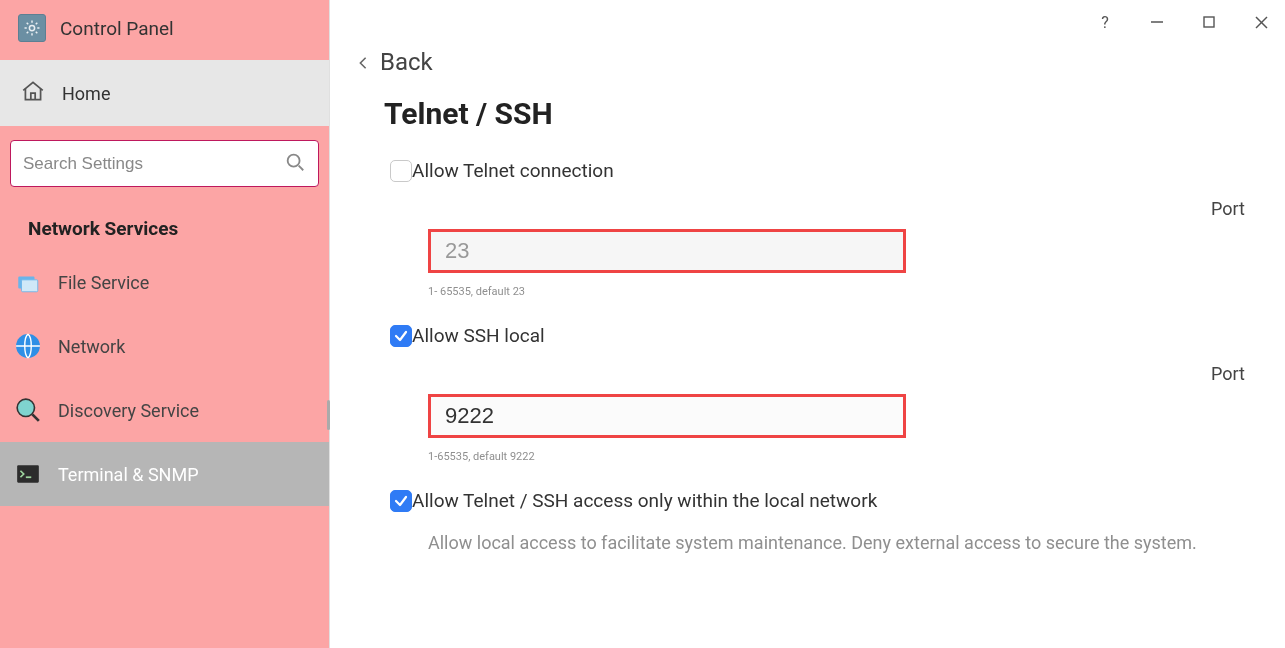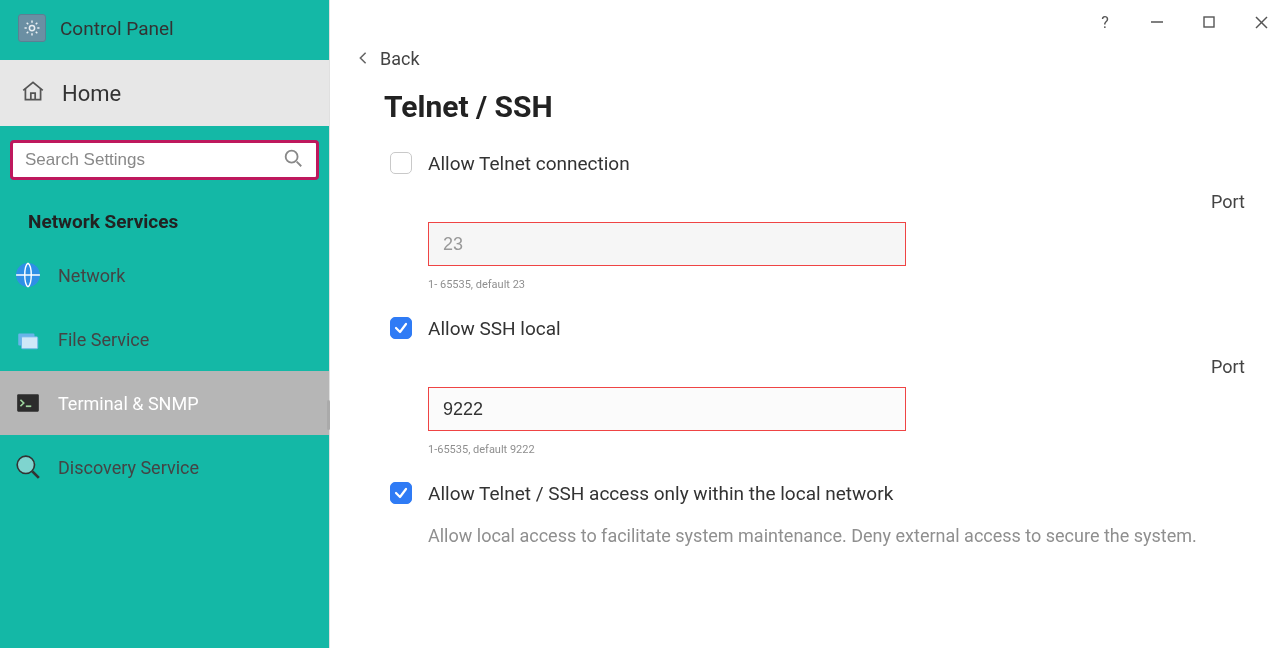--- a/index.html
+++ b/index.html
@@ -8,21 +8,21 @@
       width: 1285px;
       height: 648px;
       display: flex;
       background: #ffffff;
       color: #333;
       overflow: hidden;
     }
     .sidebar {
       width: 330px;
       height: 100%;
-      background: #14b8a6;
+      background: #fca5a5;
       border-right: 1px solid #e0e0e0;
       display: flex;
       flex-direction: column;
       position: relative;
     }
     .sidebar-title-row {
       display: flex;
       align-items: center;
       gap: 14px;
       padding: 14px 18px 18px 18px;
@@ -41,28 +41,28 @@
     .app-title { font-size: 19px; color: #333; }
     .sidebar-home {
       display: flex;
       align-items: center;
       gap: 16px;
       padding: 18px 20px;
       background: #e7e7e7;
       cursor: pointer;
     }
     .sidebar-home svg { width:26px; height:26px; }
-    .sidebar-home span.label { font-size: 22px; color: #333; }
+    .sidebar-home span.label { font-size: 18px; color: #333; }
     .search-wrap {
       padding: 14px 10px 4px 10px;
     }
     .search-box {
       width: 100%;
-      height: 40px;
-      border: 3px solid #be185d;
+      height: 47px;
+      border: 1px solid #be185d;
       border-radius: 4px;
       background: #fff;
       display: flex;
       align-items: center;
       padding: 0 12px;
     }
     .search-box input {
       flex: 1;
       border: none;
       outline: none;
@@ -122,35 +122,34 @@
     
     .content {
       padding: 48px 40px 0 26px;
     }
     .back-link {
       display: flex;
       align-items: center;
       gap: 10px;
       cursor: pointer;
       color: #444;
-      font-size: 18px;
+      font-size: 24px;
       margin-bottom: 20px;
     }
     .back-link svg { width:14px; height:14px; stroke:#666; }
     .page-heading {
       font-size: 30px;
       font-weight: 700;
       color: #222;
       margin: 0 0 28px 28px;
     }
     .form { margin-left: 34px; }
     .opt-row {
       display: flex;
-      align-items: flex-start;
-      gap: 16px;
+      align-items: flex-end;
       margin-bottom: 16px;
     }
     .chk {
       width: 22px;
       height: 22px;
       border: 1.5px solid #c9c9c9;
       border-radius: 5px;
       background: #fff;
       display: flex;
       align-items: center;
@@ -162,23 +161,23 @@
       background: #2f7bf5;
       border-color: #2f7bf5;
     }
     .chk.checked svg { width:14px; height:14px; }
     .opt-label { font-size: 19px; color: #333; }
     .sub { margin-left: 38px; margin-bottom: 26px; }
     .sub .field-label { font-size: 18px; color: #444; margin-bottom: 10px; text-align: right; }
     .sub input.port {
       width: 478px;
       height: 44px;
-      border: 1px solid #ef4444;
+      border: 3px solid #ef4444;
       background: #fbfbfb;
-      font-size: 18px;
+      font-size: 22px;
       color: #333;
       padding: 0 14px;
       outline: none;
     }
     .sub input.port.disabled { color: #999; background:#f6f6f6; }
     .sub .hint { font-size: 11px; color: #8f8f8f; margin-top: 12px; }
     .desc { margin-left: 38px; font-size: 18px; color: #8f8f8f; line-height: 1.7; max-width: 790px; }
   </style>
 </head>
 <body>
@@ -215,56 +214,56 @@
         </svg>
       </span>
     </div>
   </div>
 
   <div class="section-header">Network Services</div>
 
   <div class="nav-item">
     <span class="iconbox">
       <svg viewBox="0 0 24 24" width="26" height="26">
+        <rect x="3" y="7" width="15" height="11" rx="1" fill="#6ab4ea"></rect>
+        <rect x="6" y="10" width="15" height="11" rx="1" fill="#cfe8f8" stroke="#6ab4ea" stroke-width="0.8"></rect>
+      </svg>
+    </span>
+    <span class="lbl">File Service</span>
+  </div>
+
+  <div class="nav-item">
+    <span class="iconbox">
+      <svg viewBox="0 0 24 24" width="26" height="26">
         <circle cx="12" cy="12" r="11" fill="#2f8fe6"></circle>
         <path d="M1 12h22M12 1c4 3 4 19 0 22M12 1c-4 3-4 19 0 22" stroke="#fff" stroke-width="1.3" fill="none"></path>
       </svg>
     </span>
     <span class="lbl">Network</span>
   </div>
 
   <div class="nav-item">
     <span class="iconbox">
       <svg viewBox="0 0 24 24" width="26" height="26">
-        <rect x="3" y="7" width="15" height="11" rx="1" fill="#6ab4ea"></rect>
-        <rect x="6" y="10" width="15" height="11" rx="1" fill="#cfe8f8" stroke="#6ab4ea" stroke-width="0.8"></rect>
-      </svg>
-    </span>
-    <span class="lbl">File Service</span>
+        <circle cx="10" cy="10" r="8" fill="#7fd4cf" stroke="#333" stroke-width="1.5"></circle>
+        <line x1="16" y1="16" x2="22" y2="22" stroke="#333" stroke-width="2.5"></line>
+      </svg>
+    </span>
+    <span class="lbl">Discovery Service</span>
   </div>
 
   <div class="nav-item active">
     <span class="iconbox">
       <svg viewBox="0 0 24 24" width="26" height="26">
         <rect x="2" y="4" width="20" height="16" rx="1" fill="#2c2c2c"></rect>
         <path d="M5 9l3 3-3 3" stroke="#9dd49d" stroke-width="1.6" fill="none"></path>
         <line x1="10" y1="15" x2="15" y2="15" stroke="#9dd49d" stroke-width="1.6"></line>
       </svg>
     </span>
     <span class="lbl">Terminal &amp; SNMP</span>
-  </div>
-
-  <div class="nav-item">
-    <span class="iconbox">
-      <svg viewBox="0 0 24 24" width="26" height="26">
-        <circle cx="10" cy="10" r="8" fill="#7fd4cf" stroke="#333" stroke-width="1.5"></circle>
-        <line x1="16" y1="16" x2="22" y2="22" stroke="#333" stroke-width="2.5"></line>
-      </svg>
-    </span>
-    <span class="lbl">Discovery Service</span>
   </div>
 
   <div class="scroll-hint"></div>
 </div>
 
 <div class="main">
   <div class="window-controls">
     <div class="wc">?</div>
     <div class="wc">
       <svg width="14" height="14" viewBox="0 0 14 14">

